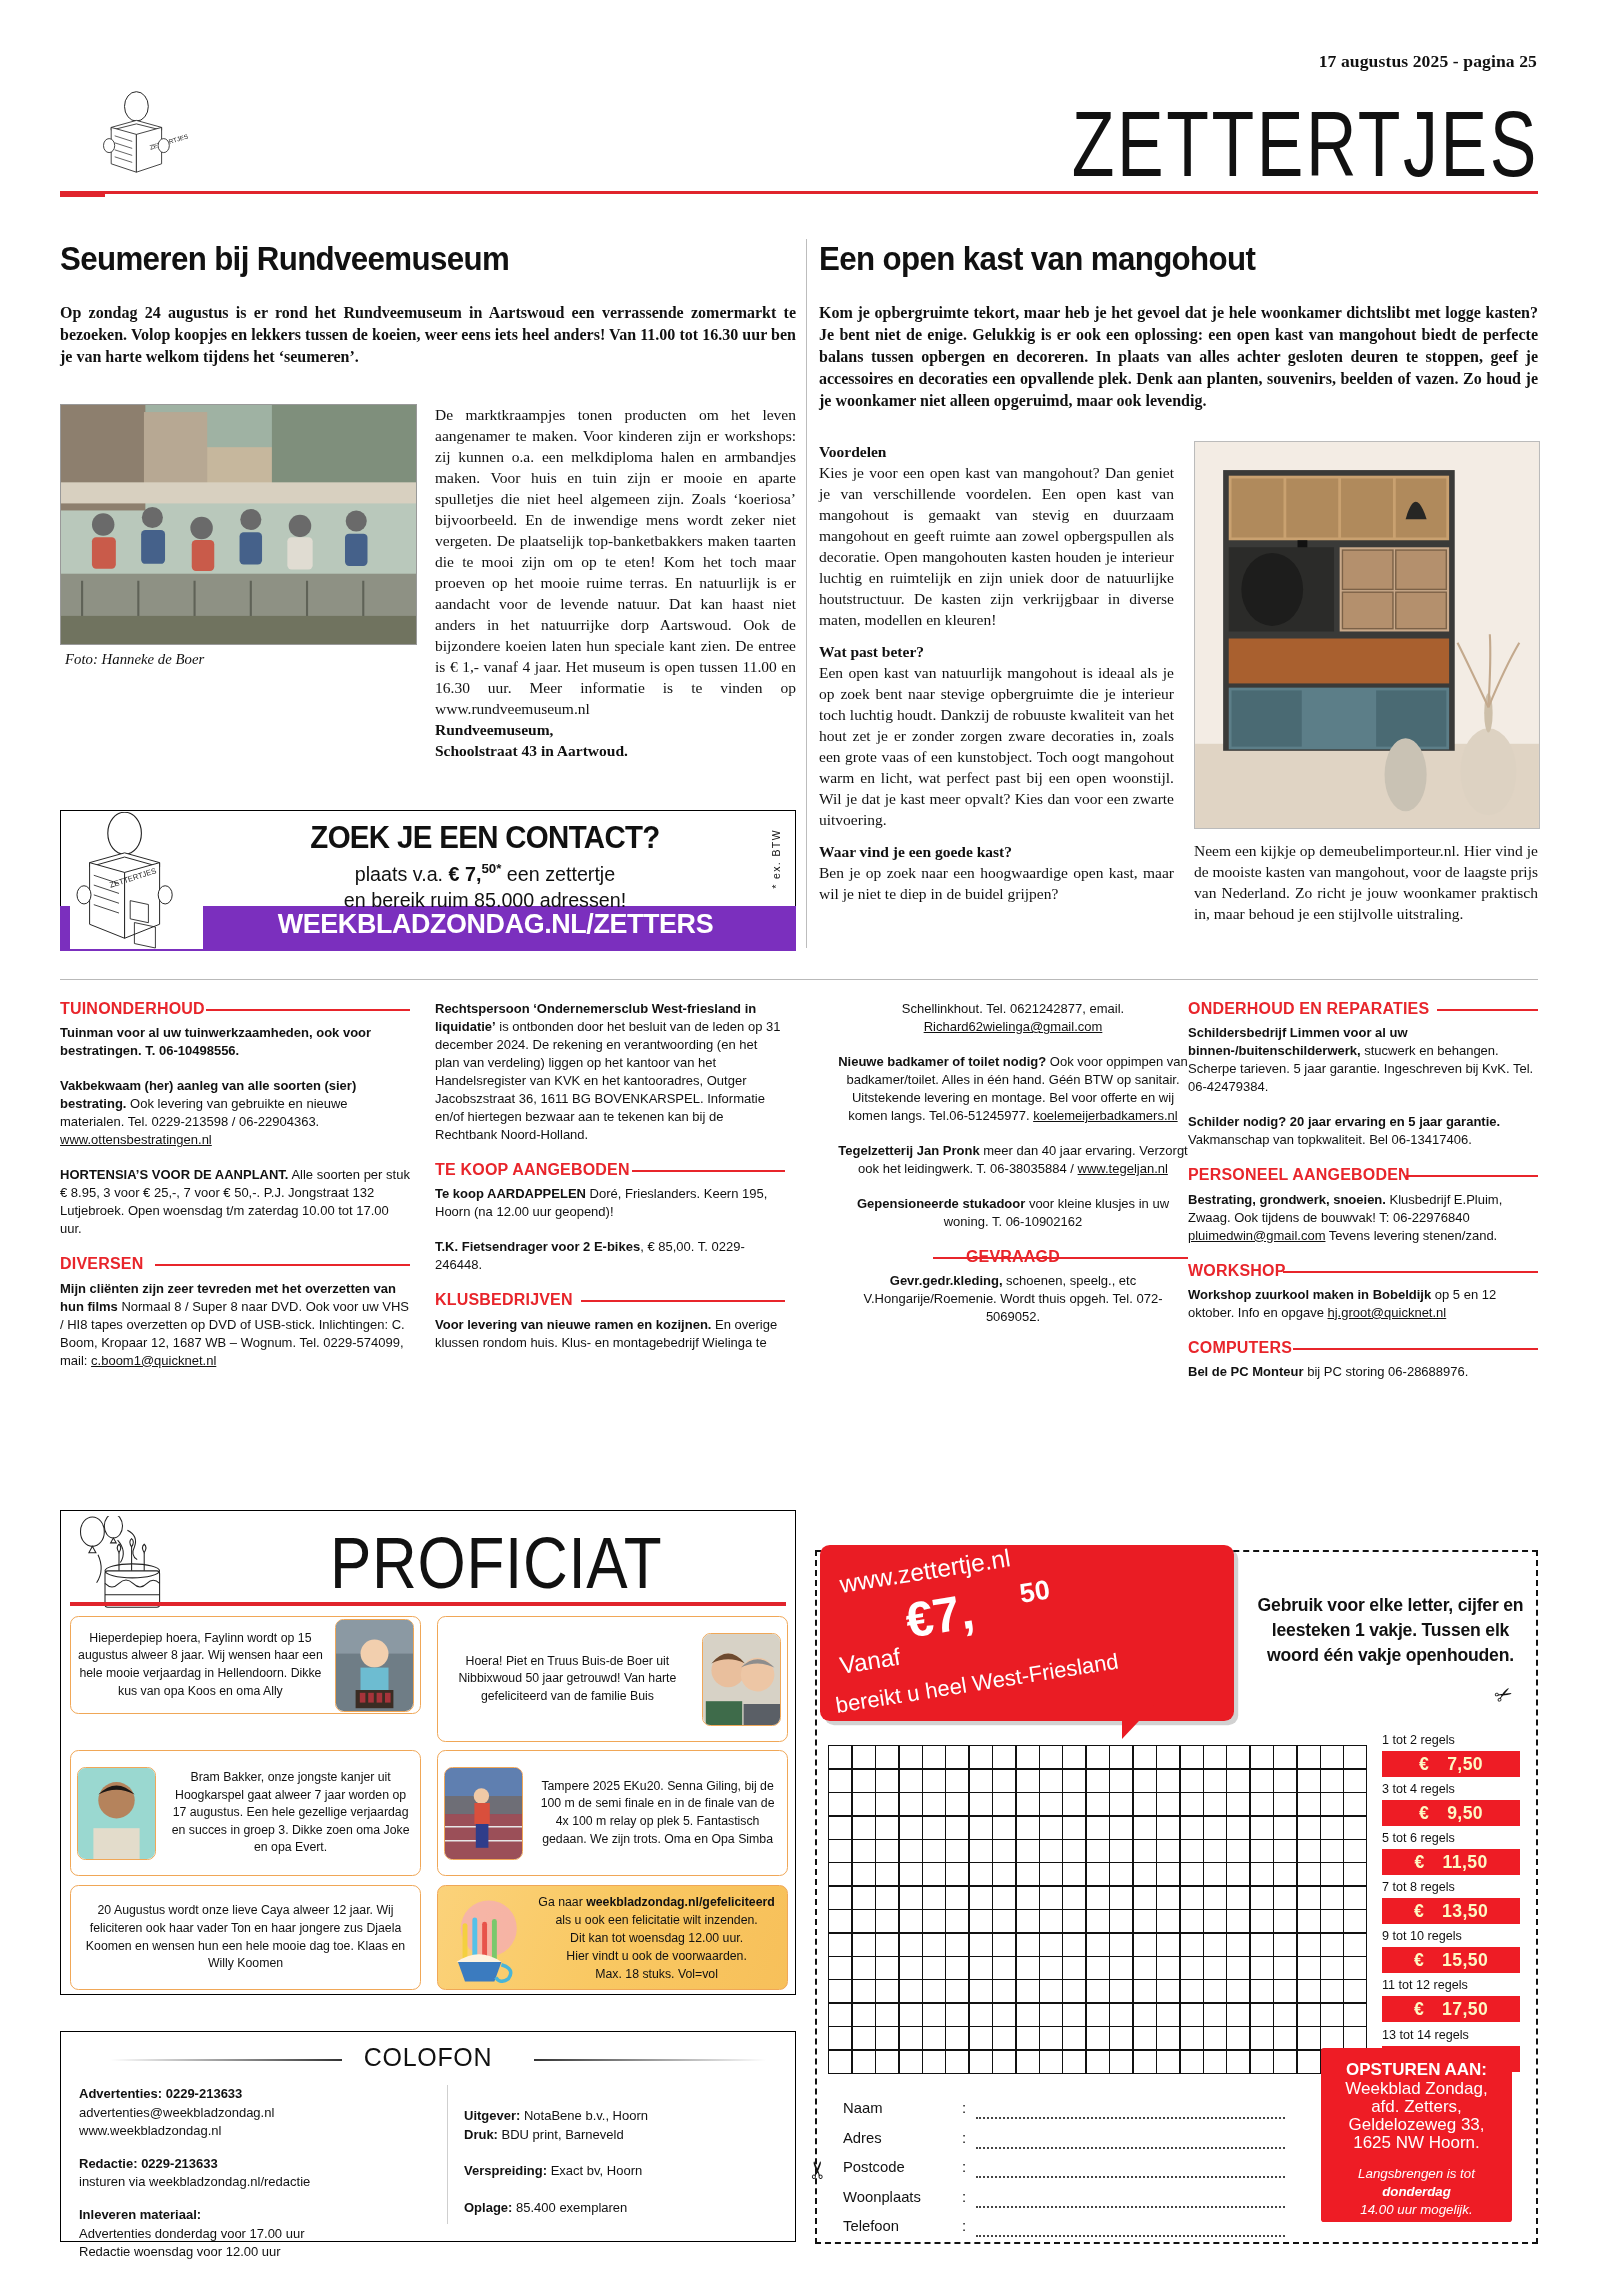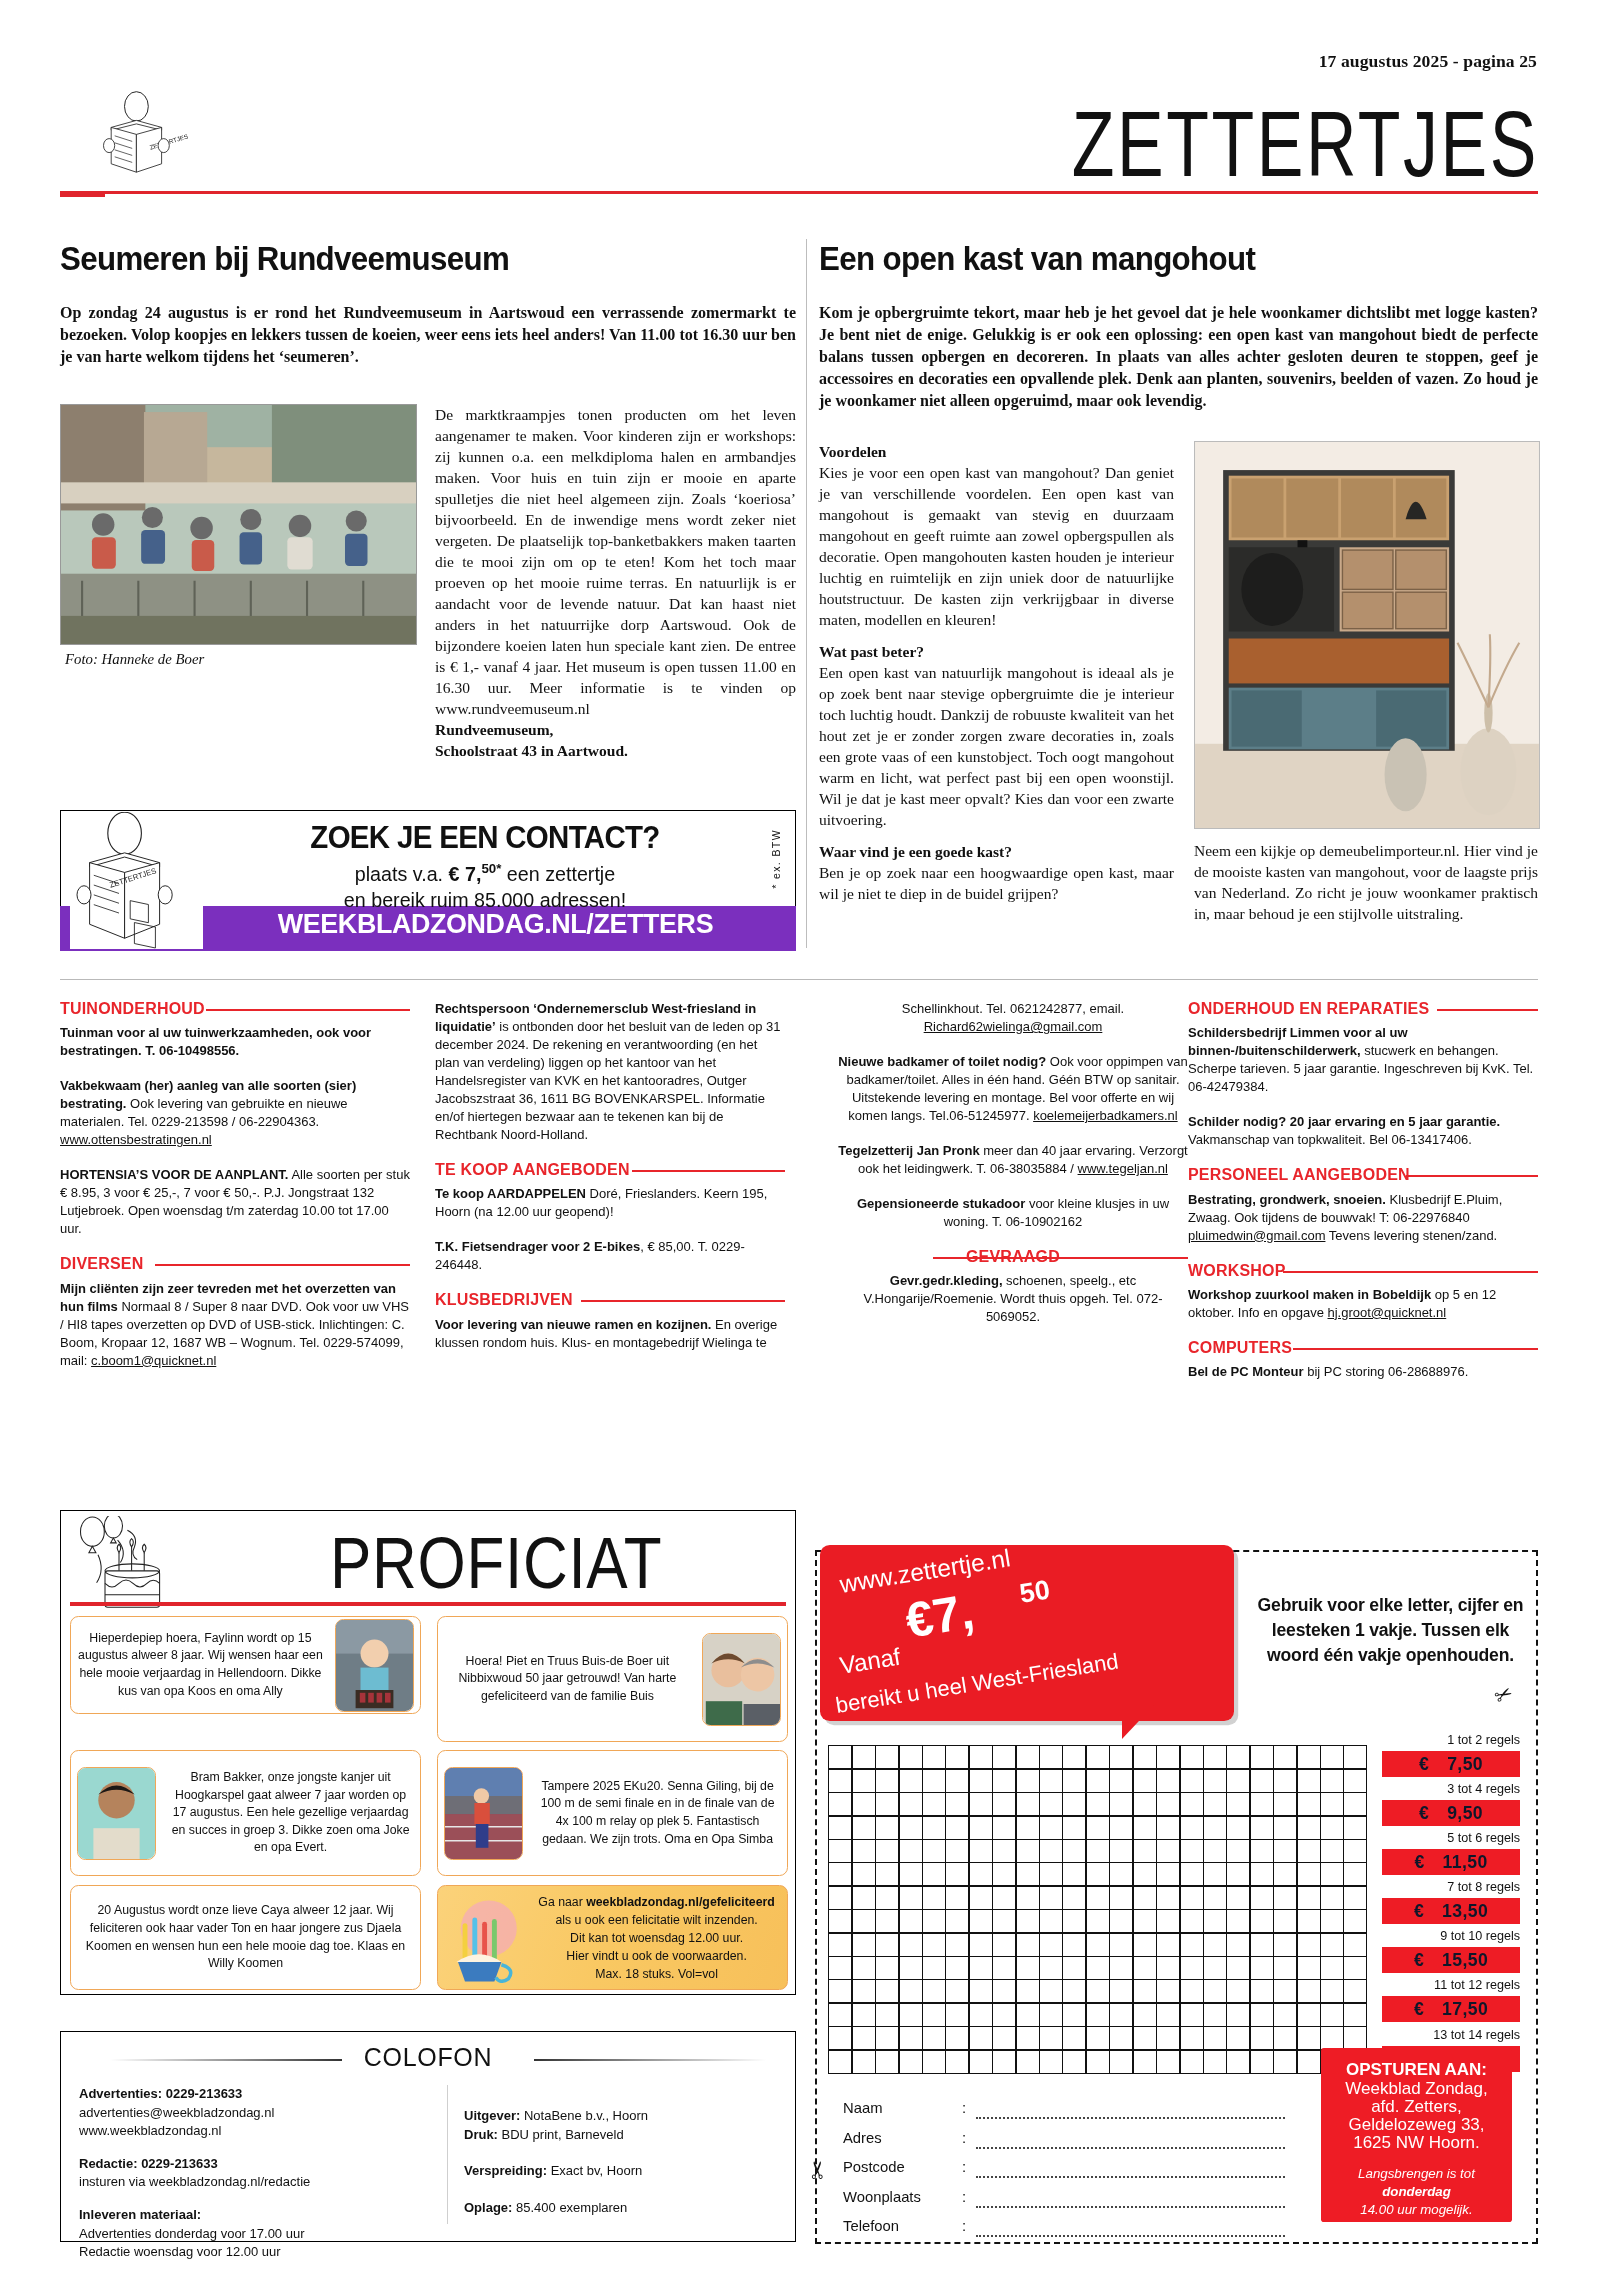--- a/index.html
+++ b/index.html
@@ -73,22 +73,22 @@
   .sp-vanaf{position:absolute;left:840px;top:1652px;color:#fff;font-size:24px;transform:rotate(-9deg);transform-origin:left center;}
   .sp-price{position:absolute;left:906px;top:1593px;color:#fff;font-size:49px;font-weight:bold;transform:rotate(-9deg);transform-origin:left center;}
   .sp-cent{position:absolute;left:1020px;top:1579px;color:#fff;font-size:27px;font-weight:bold;transform:rotate(-9deg);transform-origin:left center;}
   .sp-reach{position:absolute;left:836px;top:1693px;color:#fff;font-size:22px;transform:rotate(-9deg);transform-origin:left center;}
   .coupon-instr{position:absolute;left:1250px;top:1593px;width:281px;text-align:center;font-size:17.6px;line-height:25px;font-weight:bold;letter-spacing:-0.2px;}
   .scissor{position:absolute;left:1495px;top:1683px;font-size:21px;transform:rotate(-28deg);}
   .grid-wrap{position:absolute;left:829px;top:1746px;}
   .gridrow{display:flex;}
   .cell{width:24px;height:24px;border:1.1px solid #111;margin:-0.6px 0 0 -0.6px;box-sizing:border-box;background:#fff;}
   .price-col{position:absolute;left:1382px;top:1730px;width:138px;}
-  .price-lbl{font-size:12.6px;text-align:right;height:21px;line-height:21px;}
-  .price-val{background:#ee1c25;color:#0f172a;font-weight:bold;font-size:17.6px;height:26px;line-height:26px;text-align:center;letter-spacing:0.4px;margin-bottom:2.1px;}
+  .price-lbl{font-size:12.6px;text-align:left;height:21px;line-height:21px;}
+  .price-val{background:#ee1c25;color:#fef9c3;font-weight:bold;font-size:17.6px;height:26px;line-height:26px;text-align:center;letter-spacing:0.4px;margin-bottom:2.1px;}
   .price-val span.eu{margin-right:18px;}
   .formlbl{position:absolute;font-size:14.8px;}
   .sendbox{position:absolute;left:1321px;top:2048px;width:191px;height:174px;background:#ee1c25;color:#fff;text-align:center;border-radius:2.8px;}
   .sendbox .t{font-weight:bold;font-size:17px;line-height:18px;padding-top:12.6px;}
   .sendbox .i{font-style:italic;font-size:13.3px;line-height:18px;padding-top:12.6px;}
   .scissor2{position:absolute;left:808px;top:2156px;font-size:24px;transform:rotate(-90deg);}
 </style>
 </head>
 <body>
 

